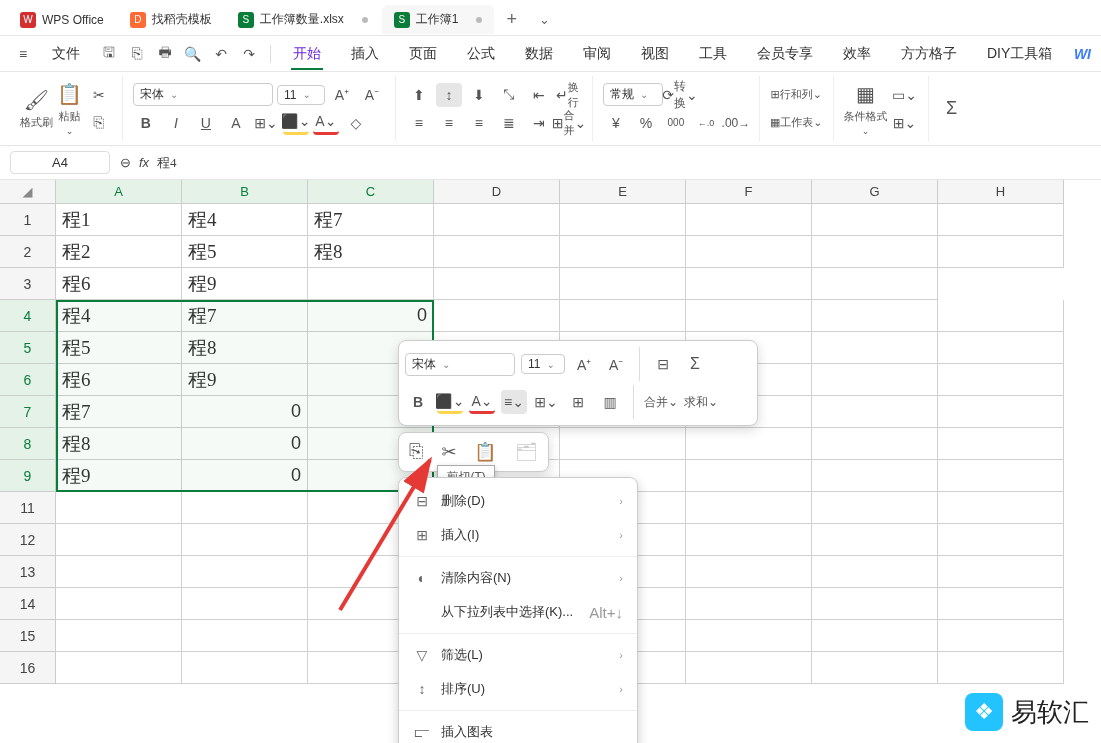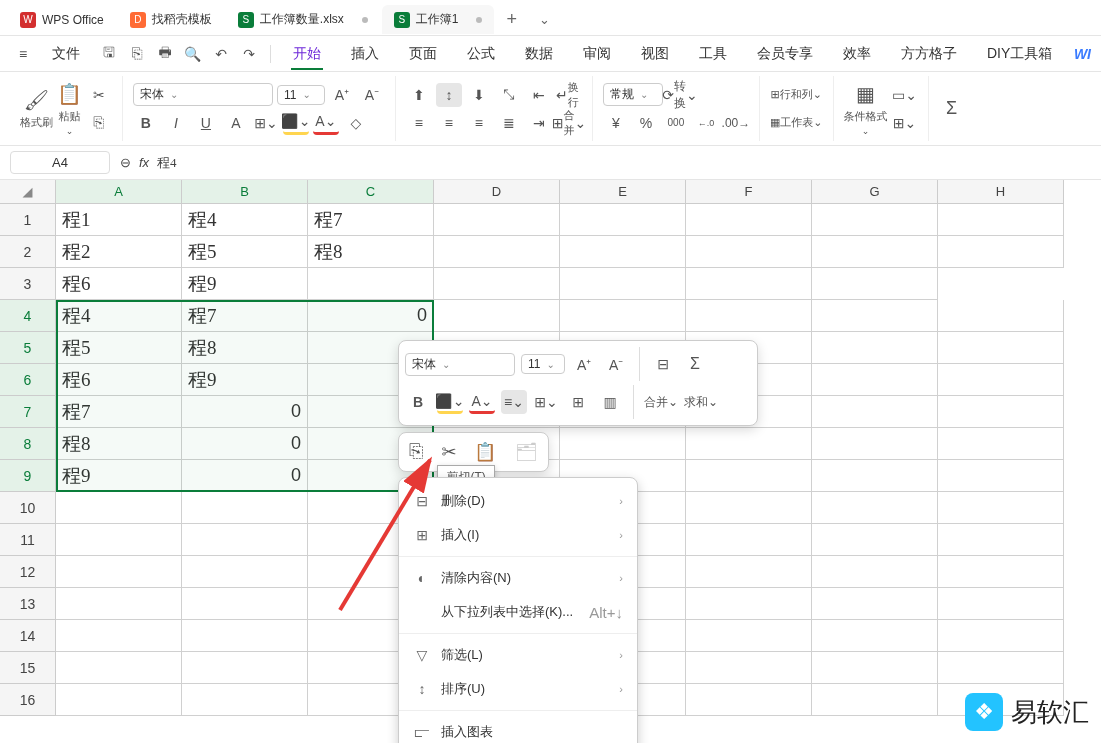--- a/index.html
+++ b/index.html
@@ -326,31 +326,20 @@
         <div class="cell" style="width: 126px; height: 32px;">程9</div>
         <div class="cell num" style="width: 126px; height: 32px;">0</div>
         <div class="cell" style="width: 126px; height: 32px;"></div>
         <div class="cell" style="width: 126px; height: 32px;"></div>
         <div class="cell" style="width: 126px; height: 32px;"></div>
         <div class="cell" style="width: 126px; height: 32px;"></div>
         <div class="cell" style="width: 126px; height: 32px;"></div>
         <div class="cell" style="width: 126px; height: 32px;"></div>
       </div>
       <div class="row">
-        <div class="rowhdr" style="height: 32px;">10</div>
-        <div class="cell" style="width: 126px; height: 32px;"></div>
-        <div class="cell" style="width: 126px; height: 32px;"></div>
-        <div class="cell" style="width: 126px; height: 32px;"></div>
-        <div class="cell" style="width: 126px; height: 32px;"></div>
-        <div class="cell" style="width: 126px; height: 32px;"></div>
-        <div class="cell" style="width: 126px; height: 32px;"></div>
-        <div class="cell" style="width: 126px; height: 32px;"></div>
-        <div class="cell" style="width: 126px; height: 32px;"></div>
-      </div>
-      <div class="row">
         <div class="rowhdr" style="height: 32px;">11</div>
         <div class="cell" style="width: 126px; height: 32px;"></div>
         <div class="cell" style="width: 126px; height: 32px;"></div>
         <div class="cell" style="width: 126px; height: 32px;"></div>
         <div class="cell" style="width: 126px; height: 32px;"></div>
         <div class="cell" style="width: 126px; height: 32px;"></div>
         <div class="cell" style="width: 126px; height: 32px;"></div>
         <div class="cell" style="width: 126px; height: 32px;"></div>
         <div class="cell" style="width: 126px; height: 32px;"></div>
       </div>

